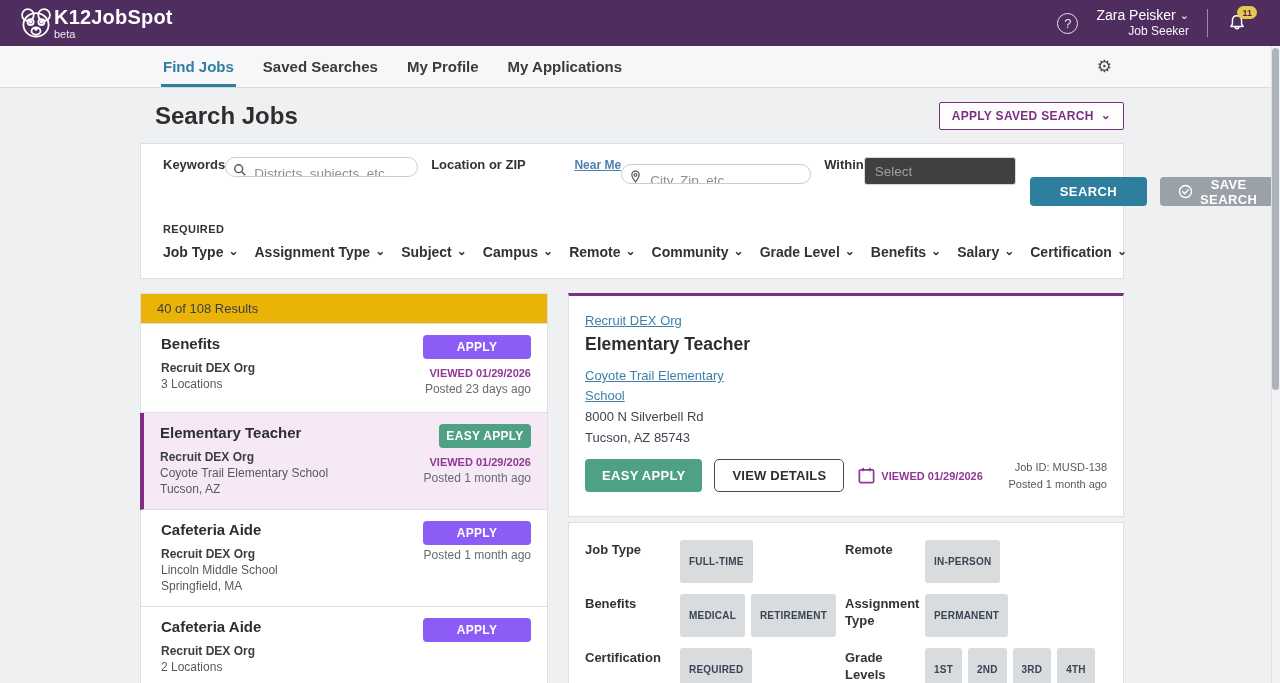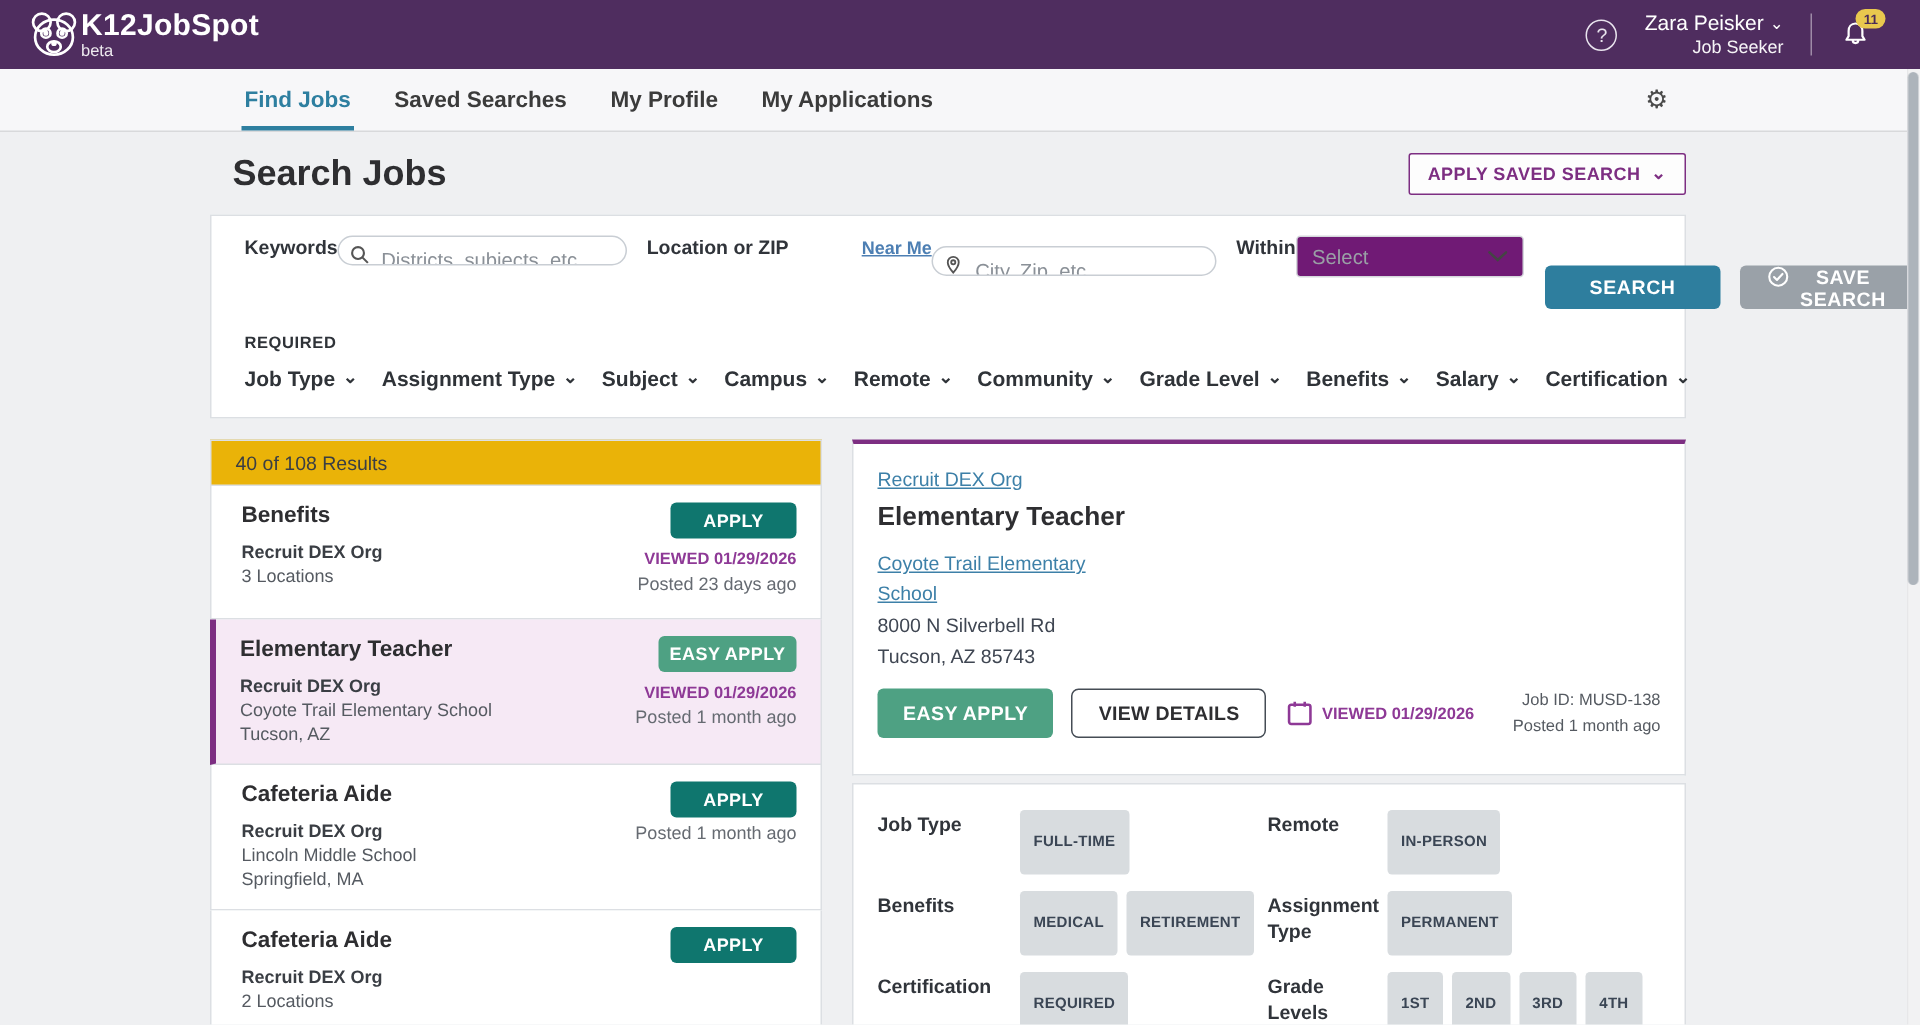--- a/index.html
+++ b/index.html
@@ -47,49 +47,49 @@
   .flabel { font-size:13px; font-weight:600; color:#30343a; margin-bottom:7px; }
   .label-row { display:flex; justify-content:space-between; align-items:baseline; width:190px; }
   .near-me { font-size:12px; color:#4d7fb3; text-decoration:underline; cursor:pointer; font-weight:600; }
   .inp-wrap { position:relative; }
   .inp { height:20px; border:1px solid #c9ced4; border-radius:14px; font-size:13.5px; color:#333;
     padding:12px 8px 0 28px; font-family:inherit; outline:none; }
   .inp::placeholder { color:#8a9097; }
   .inp-icon { position:absolute; left:8px; top:6px; }
   .kw { width:193px; }
   .loc { width:190px; }
-  .fake-select { width:152px; height:28px; background:#701a75; border:1px solid #d5d8dc; border-radius:3px;
+  .fake-select { width:152px; height:28px; background:#404040; border:1px solid #d5d8dc; border-radius:3px;
     display:flex; align-items:center; justify-content:space-between; padding:0 10px; color:#9aa0a6;
     font-size:13.5px; cursor:default; }
   .btn-search { margin-top:20px; background:#2e7e9e; color:#fff; border:none; border-radius:4px;
     font-weight:bold; font-size:13px; padding:0 30px; height:29px; letter-spacing:0.4px; cursor:pointer;
     margin-left:1px; font-family:inherit; }
   .btn-save { margin-top:20px; background:#9aa1a8; color:#fff; border:none; border-radius:4px;
     font-weight:bold; font-size:13px; padding:0 18px; height:29px; letter-spacing:0.4px; cursor:pointer;
-    display:flex; align-items:flex-start; gap:7px; font-family:inherit; }
+    display:flex; align-items:center; gap:7px; font-family:inherit; }
   .filters-label { font-size:11px; font-weight:bold; letter-spacing:0.4px; color:#2f3338; margin-top:17px; }
   .filter-row { display:flex; gap:16px; margin-top:9px; flex-wrap:nowrap; }
   .filter-item { font-size:14px; font-weight:600; color:#2f3338; display:flex; align-items:center;
     gap:5px; cursor:pointer; white-space:nowrap; }
   .chev-sm { font-size:12px; color:#2f3338; position:relative; top:-1px; }
 
   
   .results-area { display:flex; gap:20px; margin-top:14px; align-items:flex-start; }
   .list-col { width:408px; flex:none; }
   .list-head { background:#eab308; border:1px solid #dcdfe3; padding:7px 16px; font-size:13px; color:#3a3e44; }
   .job-card { background:#fff; border:1px solid #dcdfe3; border-top:none; padding:11px 16px 13px 20px;
     min-height:89px; display:flex; justify-content:space-between; cursor:pointer; }
   .job-card.selected { background:#f6e9f5; border-left:4px solid #7d2e82; padding-left:16px; }
   .jc-left { min-width:0; }
   .jc-title { font-size:15px; font-weight:bold; color:#2e2e31; }
   .jc-org { font-size:12px; font-weight:bold; color:#3a3e44; margin-top:9px; }
   .jc-line { font-size:12px; color:#555a61; margin-top:2px; }
   .jc-right { text-align:right; flex:none; display:flex; flex-direction:column; align-items:flex-end; }
-  .btn-apply { background:#0f766e; color:#fff; border:none; border-radius:4px; font-weight:bold;
-    font-size:12px; letter-spacing:0.3px; padding:5px 0; width:84px; cursor:pointer; font-family:inherit; }
+  .btn-apply { background:#8b5cf6; color:#fff; border:none; border-radius:4px; font-weight:bold;
+    font-size:12px; letter-spacing:0.3px; padding:5px 0; width:108px; cursor:pointer; font-family:inherit; }
   .btn-apply.easy { background:#4ea183; width:92px; }
   .jc-viewed { font-size:11px; font-weight:bold; color:#8e3996; margin-top:8px; }
   .jc-posted { font-size:12px; color:#666b72; margin-top:3px; }
 
   
   .detail-col { flex:1; }
   .detail-card { background:#fff; border:1px solid #dcdfe3; border-top:3px solid #7d2e82;
     padding:15px 16px 24px; min-height:194px; }
   .d-org { font-size:13px; color:#3d80a8; text-decoration:underline; cursor:pointer; display:inline-block; }
   .d-title { font-size:17.5px; font-weight:bold; color:#2e2e31; margin:5px 0 11px; }

